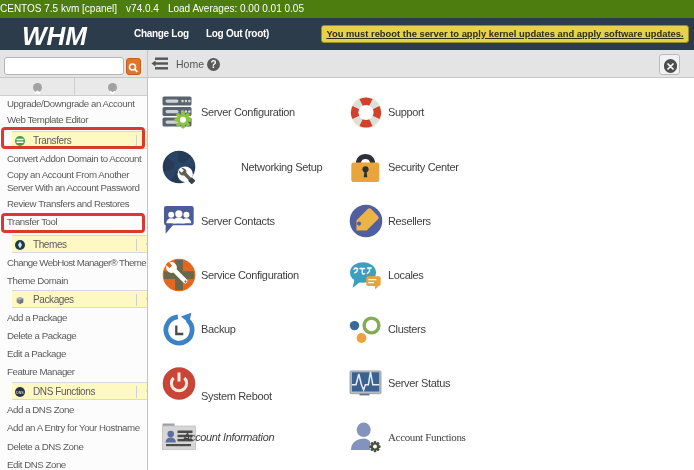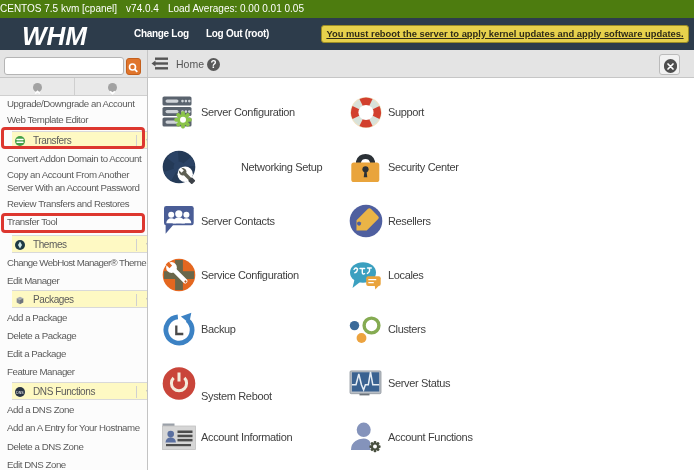--- a/index.html
+++ b/index.html
@@ -123,21 +123,21 @@
           <circle cx="6" cy="6" r="6" fill="#1e3a44"></circle>
           <polygon points="6,1.8 8.4,6 6,10.2 3.6,6" fill="#cfe8e8"></polygon>
         </svg>
       <div class="txt">Themes</div>
         <div class="sep"></div>
         <svg class="chev" viewBox="0 0 9 6">
           <path d="M1.5 1.2 L4.5 4.4 L7.5 1.2" fill="none" stroke="#bdbdbd" stroke-width="1.4"></path>
         </svg>
     </div>
     <div class="sitem" style="top:254.2px; letter-spacing:-0.62px;">Change WebHost Manager® Theme</div>
-    <div class="sitem" style="top:272.1px;">Edit Manager</div>
+    <div class="sitem" style="top:272.1px;">Theme Domain</div>
     <div class="shead" style="top:290px;">
       <svg class="ic" width="12" height="12" viewBox="0 0 12 12">
           <path d="M2 4 L6 2 L10 4 L6 6 Z" fill="#a8adb4"></path>
           <path d="M2 4 L6 6 L6 11 L2 9 Z" fill="#878d95"></path>
           <path d="M10 4 L6 6 L6 11 L10 9 Z" fill="#6e747c"></path>
         </svg>
       <div class="txt">Packages</div>
         <div class="sep"></div>
         <svg class="chev" viewBox="0 0 9 6">
           <path d="M1.5 1.2 L4.5 4.4 L7.5 1.2" fill="none" stroke="#bdbdbd" stroke-width="1.4"></path>
@@ -324,30 +324,30 @@
       <rect x="0.5" y="6" width="33" height="23.5" fill="#d6d6d6" stroke="#c0c0c0" stroke-width="0.8"></rect>
       <circle cx="8.7" cy="14" r="3.3" fill="#5a6fa0"></circle>
       <path d="M3.5 22.5 a5.2 5.2 0 0 1 10.4 0 Z" fill="#5a6fa0"></path>
       <g fill="#4c4c4c">
         <rect x="15.5" y="10.5" width="15" height="2.5"></rect>
         <rect x="15.5" y="14.7" width="15" height="2.5"></rect>
         <rect x="15.5" y="18.9" width="15" height="2.5"></rect>
         <rect x="4" y="24" width="25" height="2.2"></rect>
       </g>
     </svg>
-    <div class="tile-label" style="left:201px;top:428px;">Account Information</div>
+    <div class="tile-label" style="left:183px;top:428px;font-style:italic;">Account Information</div>
     <svg class="tile-icon" style="left:349px;top:420px;" viewBox="0 0 34 34">
       <ellipse cx="14.7" cy="9.8" rx="7" ry="7.3" fill="#8493bb"></ellipse>
       <path d="M2 30 q0 -6 4.5 -9 q3 -2.5 8.2 -2.5 q4.6 0 6.5 3.5 l0 8 Z" fill="#8493bb"></path>
       <g transform="translate(26,26.6)">
         <g fill="#49503f">
           <rect x="-1.4" y="-5.6" width="2.8" height="11.2" rx="1"></rect>
           <rect x="-1.4" y="-5.6" width="2.8" height="11.2" rx="1" transform="rotate(45)"></rect>
           <rect x="-1.4" y="-5.6" width="2.8" height="11.2" rx="1" transform="rotate(90)"></rect>
           <rect x="-1.4" y="-5.6" width="2.8" height="11.2" rx="1" transform="rotate(135)"></rect>
           <circle cx="0" cy="0" r="3.6"></circle>
         </g>
         <circle cx="0" cy="0" r="2" fill="#fff"></circle>
       </g>
     </svg>
-    <div class="tile-label" style="left:388px;top:428px;">Account Functions</div>
+    <div class="tile-label" style="left:388px;top:428px;font-family:Liberation Serif, serif;">Account Functions</div>
   </div>
 </div>
 
 </body></html>

